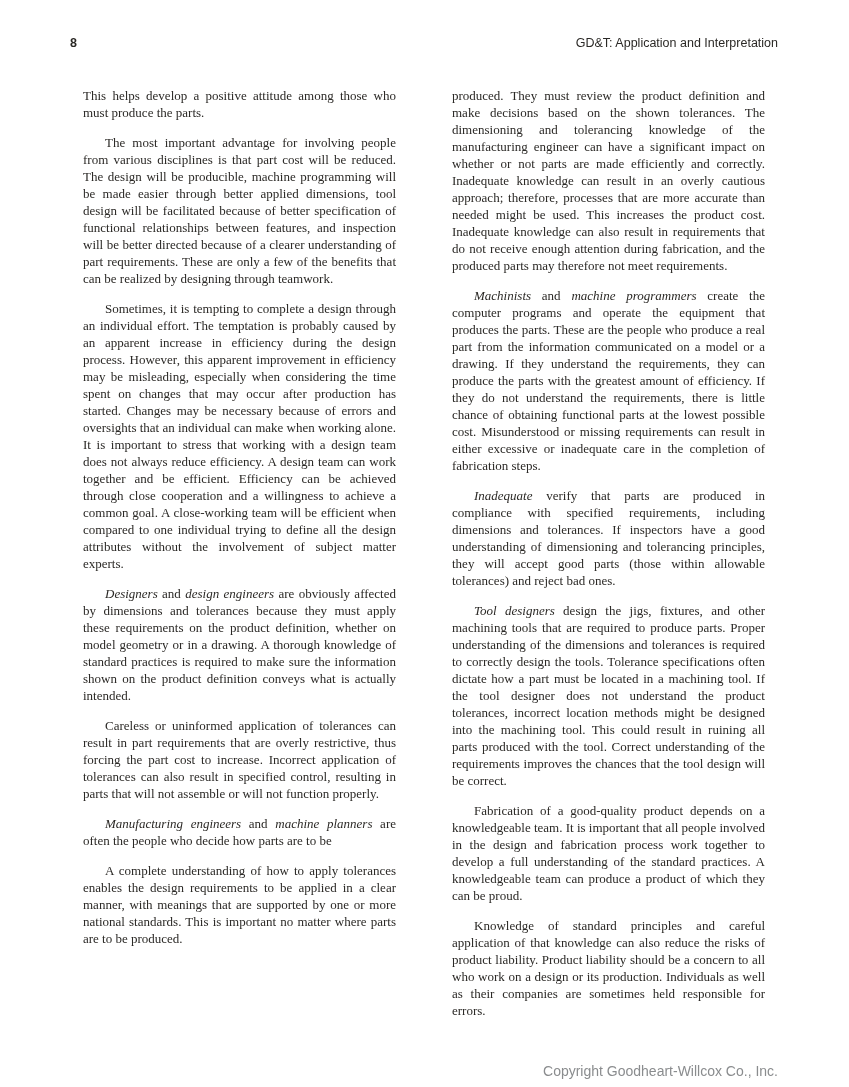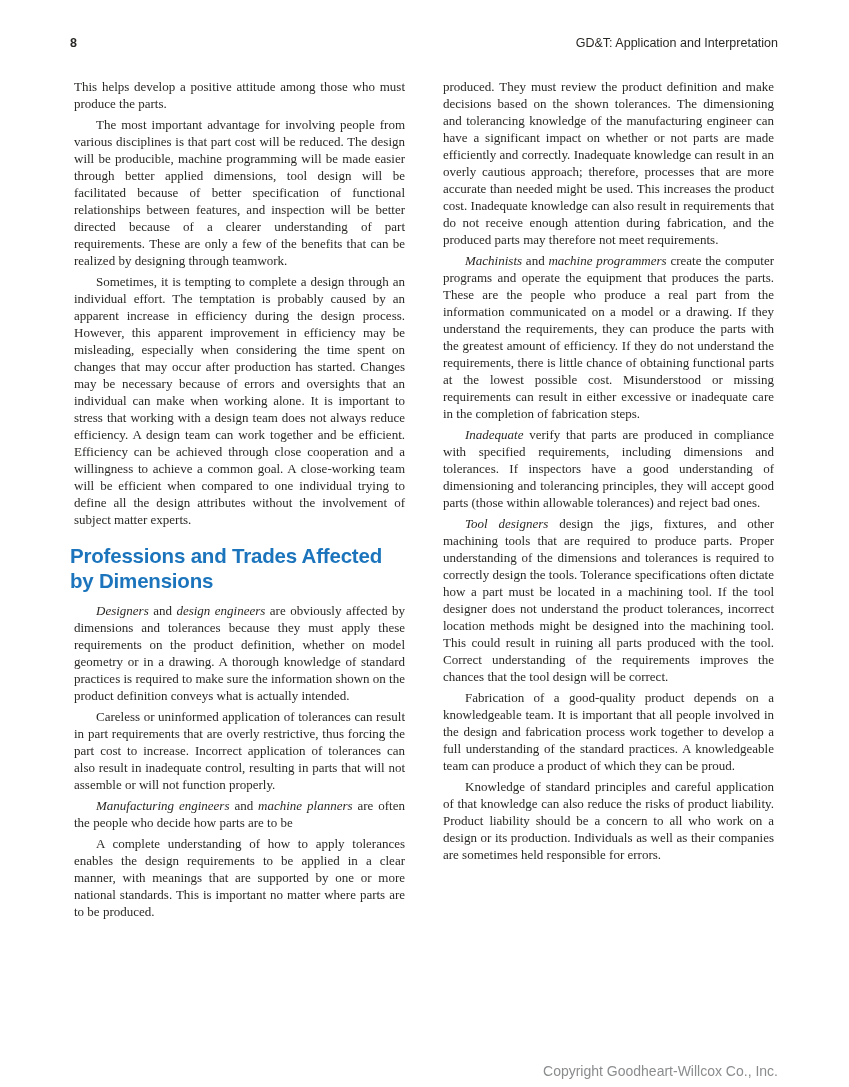--- a/index.html
+++ b/index.html
@@ -44,21 +44,21 @@
     gap: 30px;
   }
   .column {
     width: 339px;
     text-align: justify;
     font-size: 13px;
     line-height: 17px;
     hyphens: auto;
   }
   .column p {
-    margin: 4px;
+    margin: 13px;
     padding: 0;
   }
   .column p.indent {
     text-indent: 22px;
   }
   .italic {
     font-style: italic;
   }
   .section-heading {
     font-family: "Liberation Sans", sans-serif;
@@ -87,23 +87,22 @@
   <header class="page-header">
     <span class="page-number">8</span>
     <span class="running-title">GD&amp;T: Application and Interpretation</span>
   </header>
 
   <main class="columns">
     <div class="column">
         <p class=""><span>This helps develop a positive attitude among those who must produce the parts.</span></p>
         <p class="indent"><span>The most important advantage for involving people from various disciplines is that part cost will be reduced. The design will be producible, machine programming will be made easier through better applied dimensions, tool design will be facilitated because of better specification of functional relationships between features, and inspection will be better directed because of a clearer understanding of part requirements. These are only a few of the benefits that can be realized by designing through teamwork.</span></p>
         <p class="indent"><span>Sometimes, it is tempting to complete a design through an individual effort. The temptation is probably caused by an apparent increase in efficiency during the design process. However, this apparent improvement in efficiency may be misleading, especially when considering the time spent on changes that may occur after production has started. Changes may be necessary because of errors and oversights that an individual can make when working alone. It is important to stress that working with a design team does not always reduce efficiency. A design team can work together and be efficient. Efficiency can be achieved through close cooperation and a willingness to achieve a common goal. A close-working team will be efficient when compared to one individual trying to define all the design attributes without the involvement of subject matter experts.</span></p>
-        <h2 class="section-heading">Professions and Trades Affected<br>by Dimensions</h2>
         <p class="indent"><span class="italic">Designers</span><span> and </span><span class="italic">design engineers</span><span> are obviously affected by dimensions and tolerances because they must apply these requirements on the product definition, whether on model geometry or in a drawing. A thorough knowledge of standard practices is required to make sure the information shown on the product definition conveys what is actually intended.</span></p>
-        <p class="indent"><span>Careless or uninformed application of tolerances can result in part requirements that are overly restrictive, thus forcing the part cost to increase. Incorrect application of tolerances can also result in inadequate control, resulting in parts that will not assemble or will not function properly.</span></p>
+        <p class="indent"><span>Careless or uninformed application of tolerances can result in part requirements that are overly restrictive, thus forcing the part cost to increase. Incorrect application of tolerances can also result in specified control, resulting in parts that will not assemble or will not function properly.</span></p>
         <p class="indent"><span class="italic">Manufacturing engineers</span><span> and </span><span class="italic">machine planners</span><span> are often the people who decide how parts are to be</span></p>
         <p class="indent"><span>A complete understanding of how to apply tolerances enables the design requirements to be applied in a clear manner, with meanings that are supported by one or more national standards. This is important no matter where parts are to be produced.</span></p>
       </div>
     <div class="column">
         <p class=""><span>produced. They must review the product definition and make decisions based on the shown tolerances. The dimensioning and tolerancing knowledge of the manufacturing engineer can have a significant impact on whether or not parts are made efficiently and correctly. Inadequate knowledge can result in an overly cautious approach; therefore, processes that are more accurate than needed might be used. This increases the product cost. Inadequate knowledge can also result in requirements that do not receive enough attention during fabrication, and the produced parts may therefore not meet requirements.</span></p>
         <p class="indent"><span class="italic">Machinists</span><span> and </span><span class="italic">machine programmers</span><span> create the computer programs and operate the equipment that produces the parts. These are the people who produce a real part from the information communicated on a model or a drawing. If they understand the requirements, they can produce the parts with the greatest amount of efficiency. If they do not understand the requirements, there is little chance of obtaining functional parts at the lowest possible cost. Misunderstood or missing requirements can result in either excessive or inadequate care in the completion of fabrication steps.</span></p>
         <p class="indent"><span class="italic">Inadequate</span><span> verify that parts are produced in compliance with specified requirements, including dimensions and tolerances. If inspectors have a good understanding of dimensioning and tolerancing principles, they will accept good parts (those within allowable tolerances) and reject bad ones.</span></p>
         <p class="indent"><span class="italic">Tool designers</span><span> design the jigs, fixtures, and other machining tools that are required to produce parts. Proper understanding of the dimensions and tolerances is required to correctly design the tools. Tolerance specifications often dictate how a part must be located in a machining tool. If the tool designer does not understand the product tolerances, incorrect location methods might be designed into the machining tool. This could result in ruining all parts produced with the tool. Correct understanding of the requirements improves the chances that the tool design will be correct.</span></p>
         <p class="indent"><span>Fabrication of a good-quality product depends on a knowledgeable team. It is important that all people involved in the design and fabrication process work together to develop a full understanding of the standard practices. A knowledgeable team can produce a product of which they can be proud.</span></p>
         <p class="indent"><span>Knowledge of standard principles and careful application of that knowledge can also reduce the risks of product liability. Product liability should be a concern to all who work on a design or its production. Individuals as well as their companies are sometimes held responsible for errors.</span></p>

